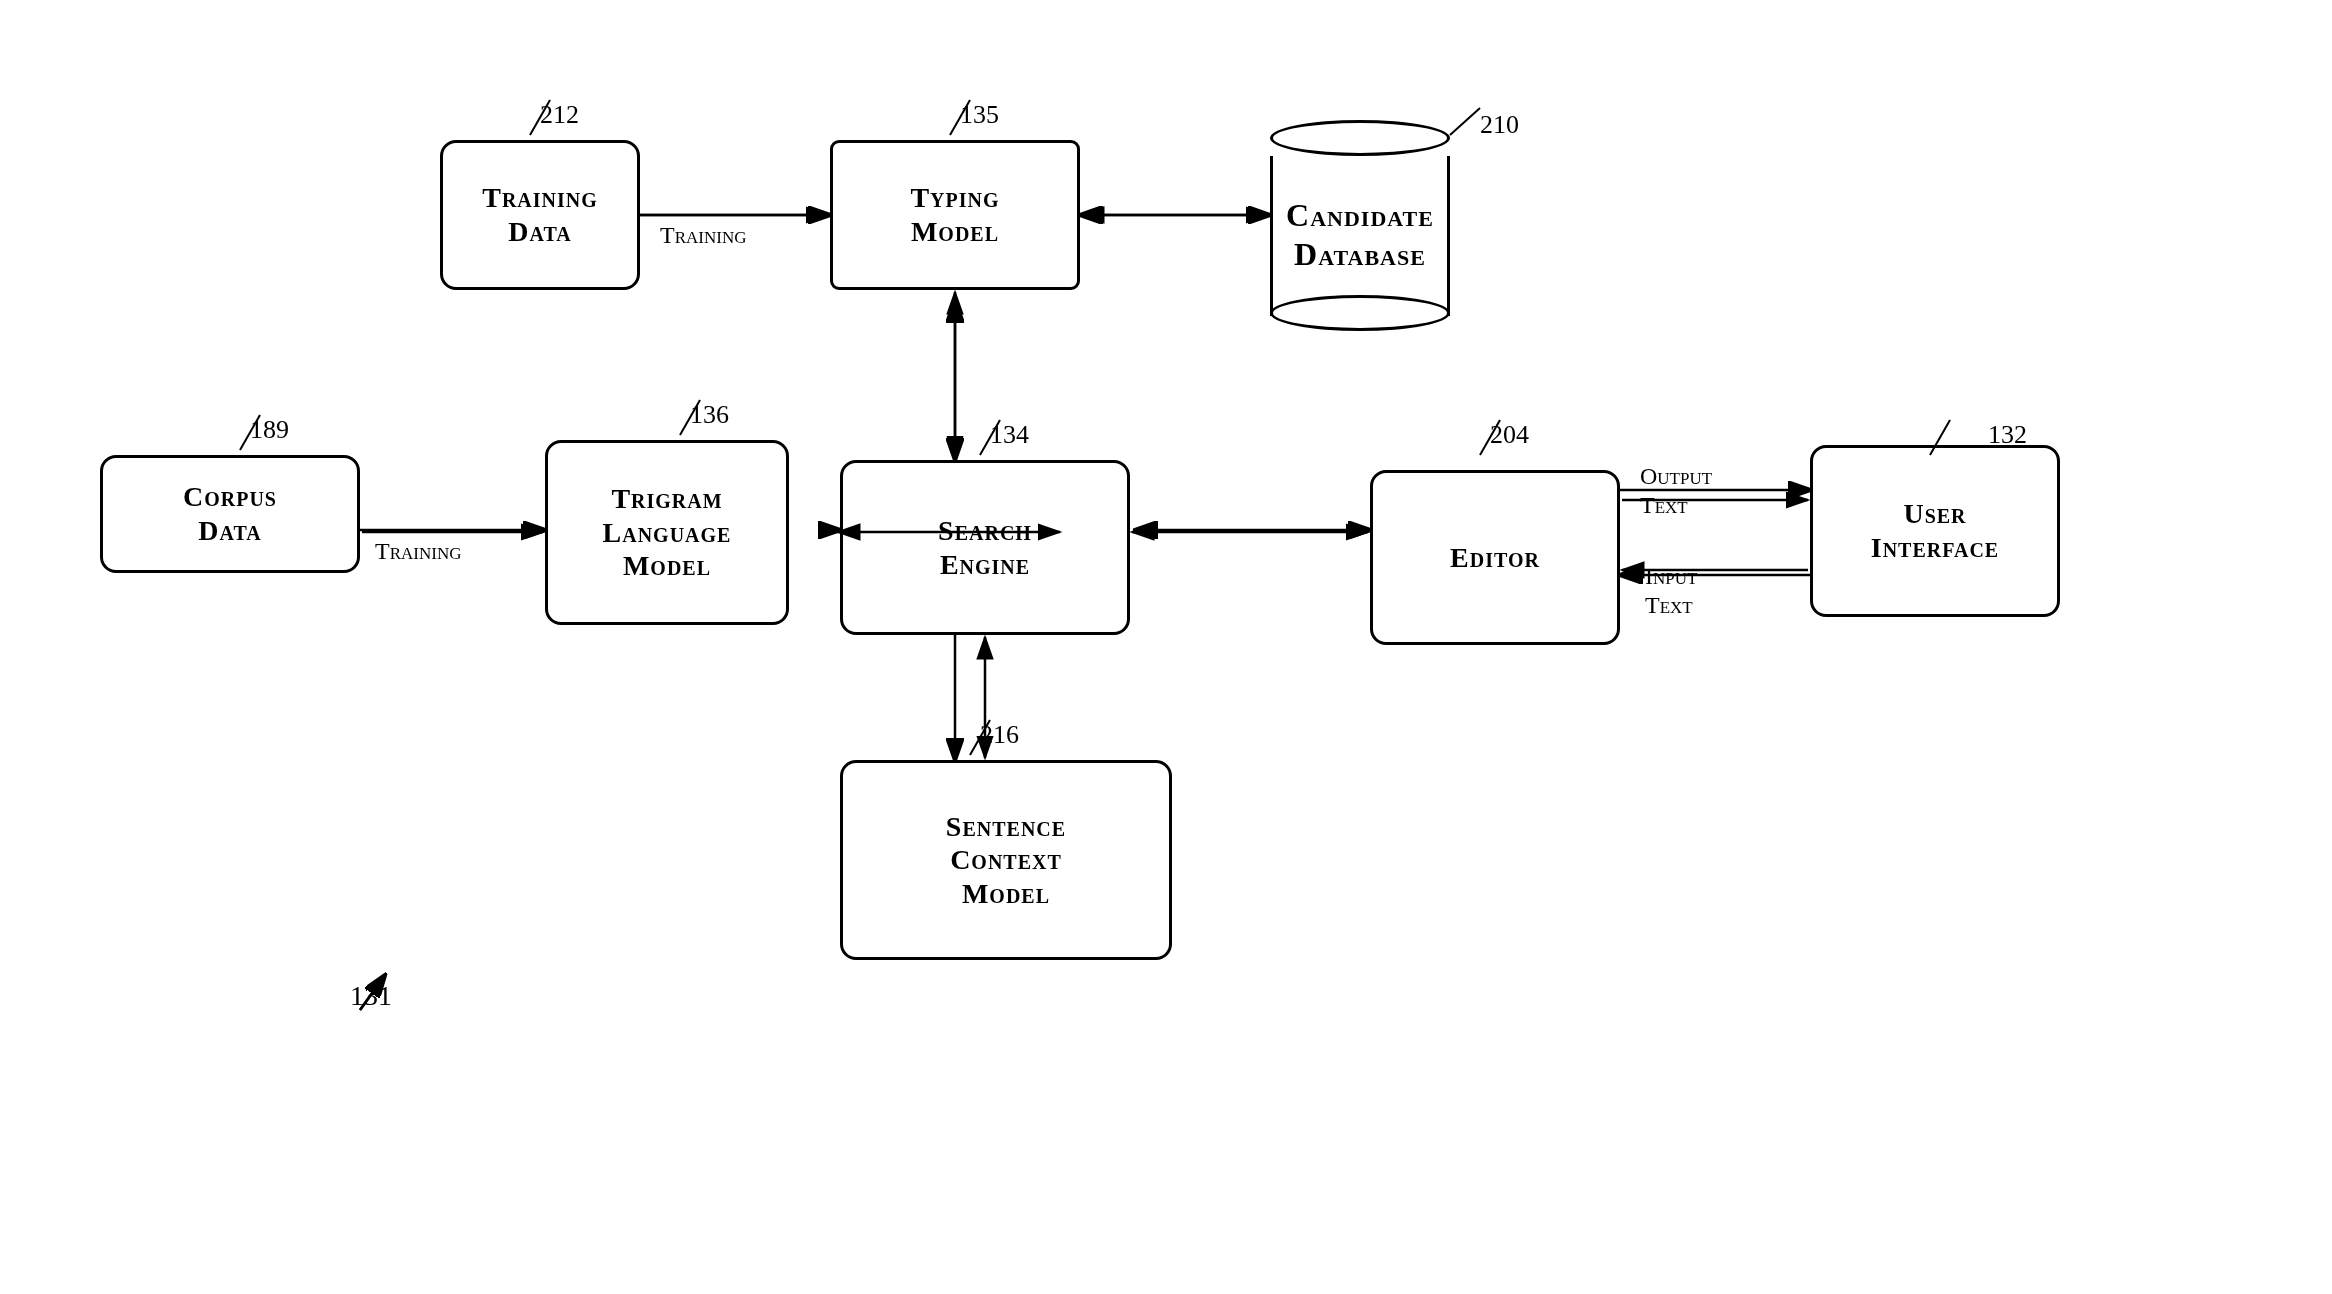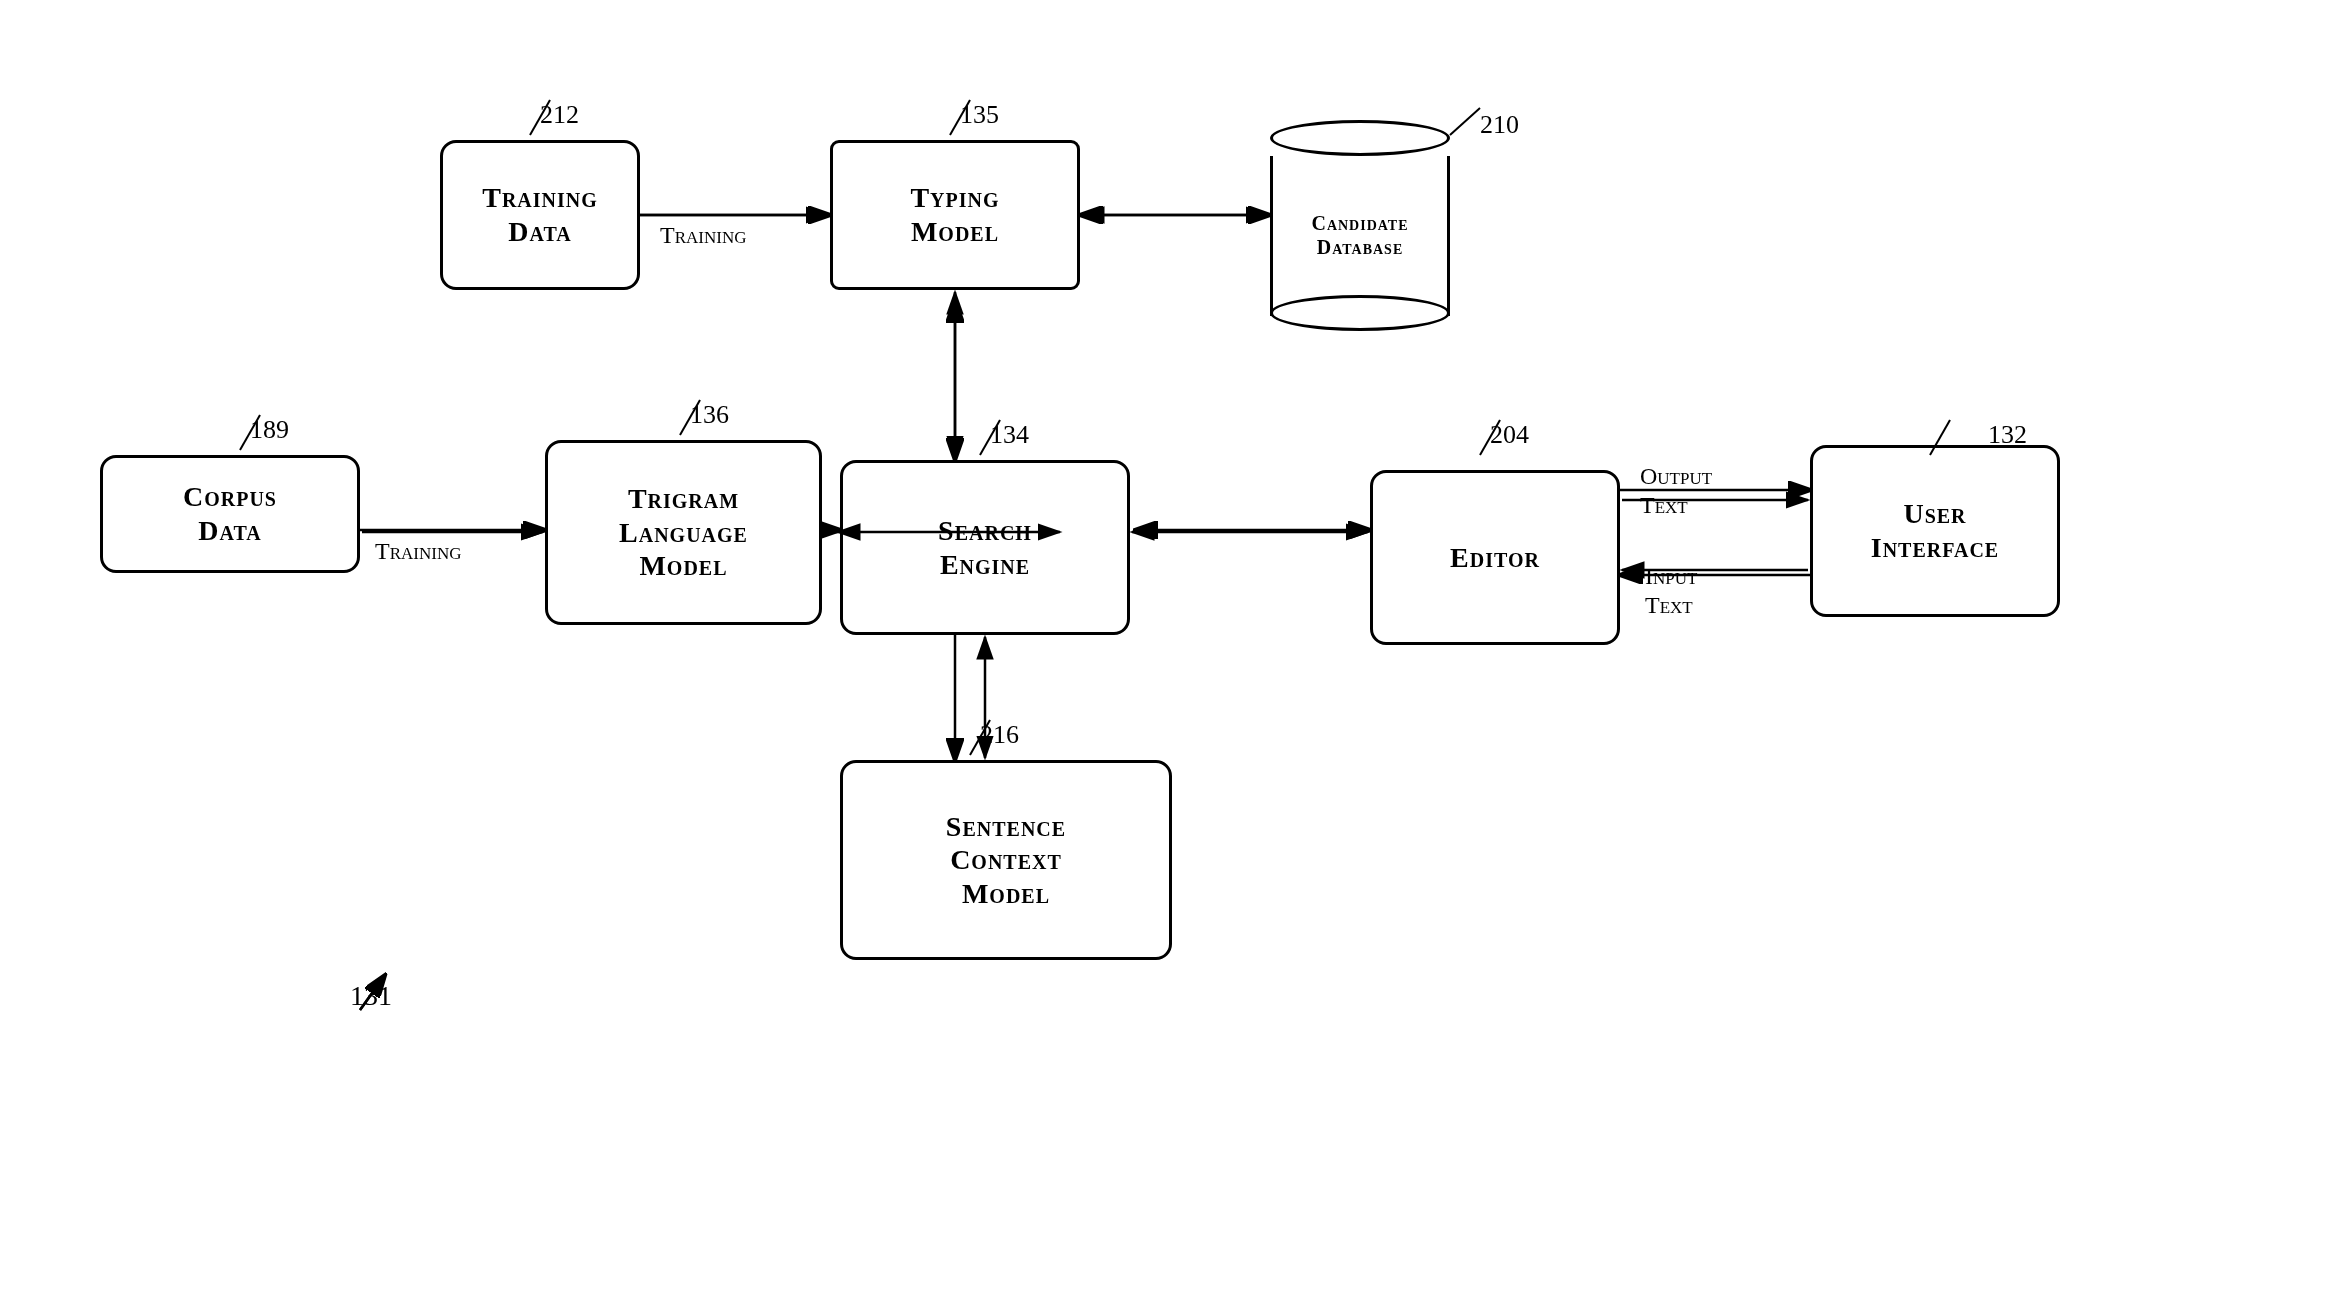--- a/index.html
+++ b/index.html
@@ -84,21 +84,21 @@
       width: 180px;
       height: 160px;
       background: #fff;
       border-left: 3px solid #000;
       border-right: 3px solid #000;
       border-bottom: 3px solid #000;
       display: flex;
       align-items: center;
       justify-content: center;
       text-align: center;
-      font-size: 20px;
+      font-size: 32px;
       font-weight: bold;
       font-variant: small-caps;
       letter-spacing: 1px;
       line-height: 1.2;
     }
 
     .cylinder-top {
       width: 180px;
       height: 36px;
       border: 3px solid #000;
@@ -200,21 +200,21 @@
     <span>Corpus<br>Data</span>
   </div>
 
   <div class="label-ref" style="left:250px; top:415px;">
     <span>189</span>
   </div>
   <svg style="position:absolute;top:405px;left:200px;width:80px;height:60px;">
     <line x1="60" y1="10" x2="40" y2="45" stroke="#000" stroke-width="2"></line>
   </svg>
 
-  <div class="box" style="left:545px; top:440px; width:277px; height:185px;">
+  <div class="box" style="left:545px; top:440px; width:244px; height:185px;">
     <span>Trigram<br>Language<br>Model</span>
   </div>
 
   <div class="label-ref" style="left:690px; top:400px;">
     <span>136</span>
   </div>
   <svg style="position:absolute;top:390px;left:640px;width:80px;height:60px;">
     <line x1="60" y1="10" x2="40" y2="45" stroke="#000" stroke-width="2"></line>
   </svg>
 

